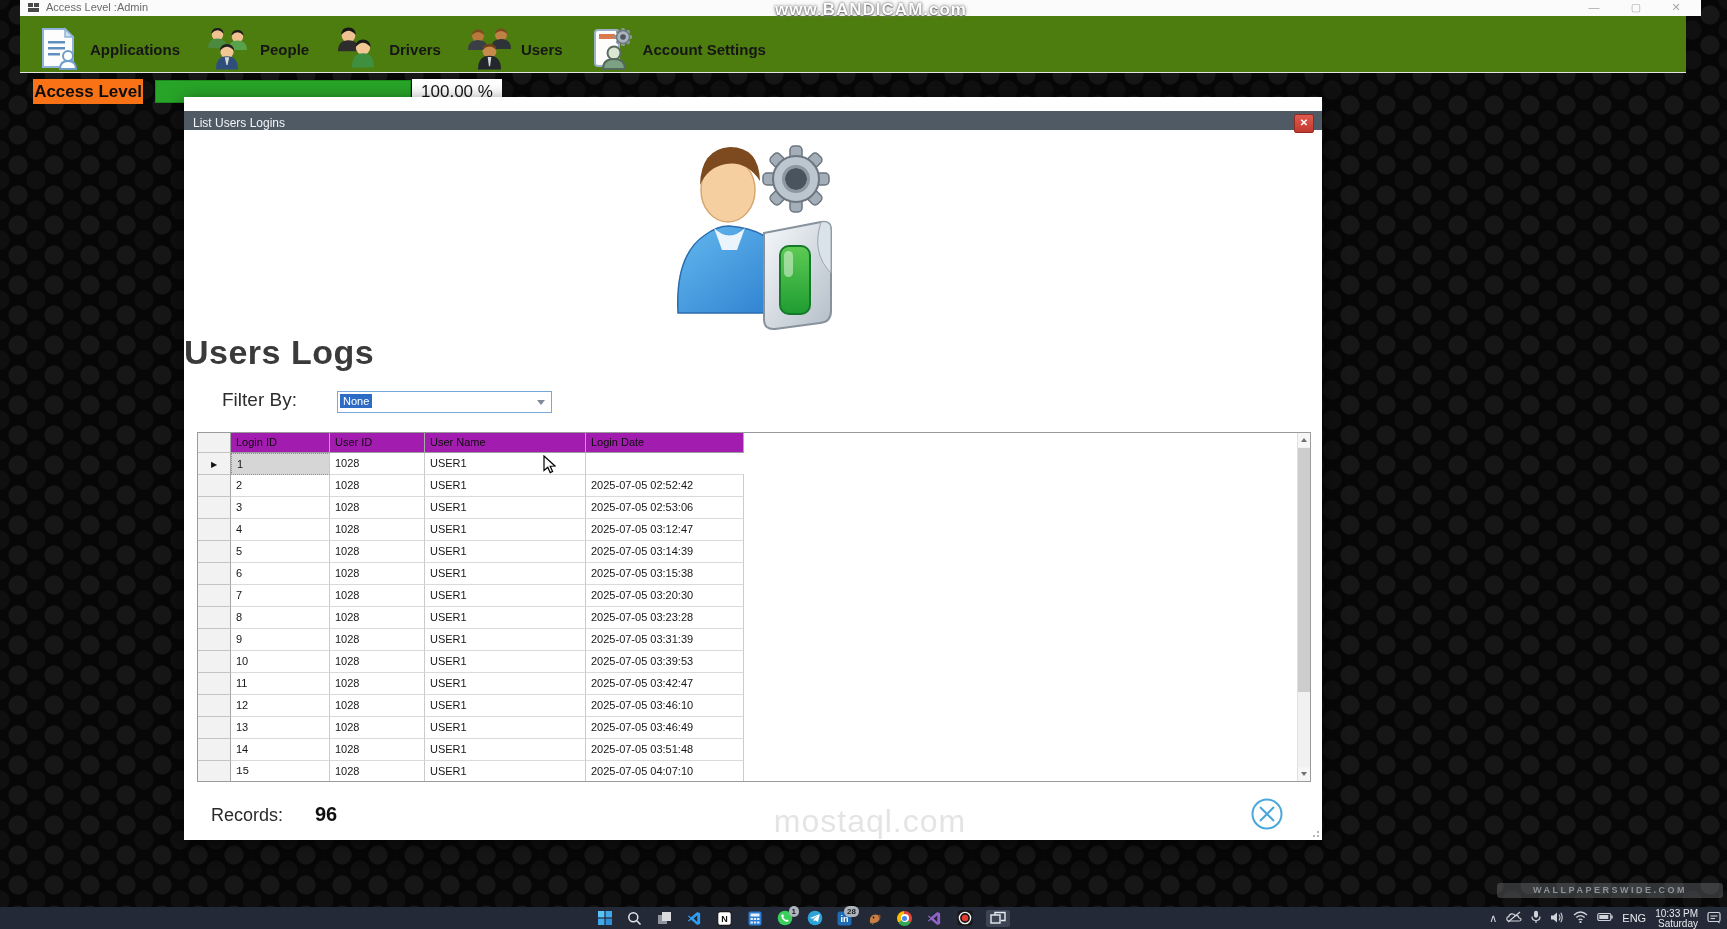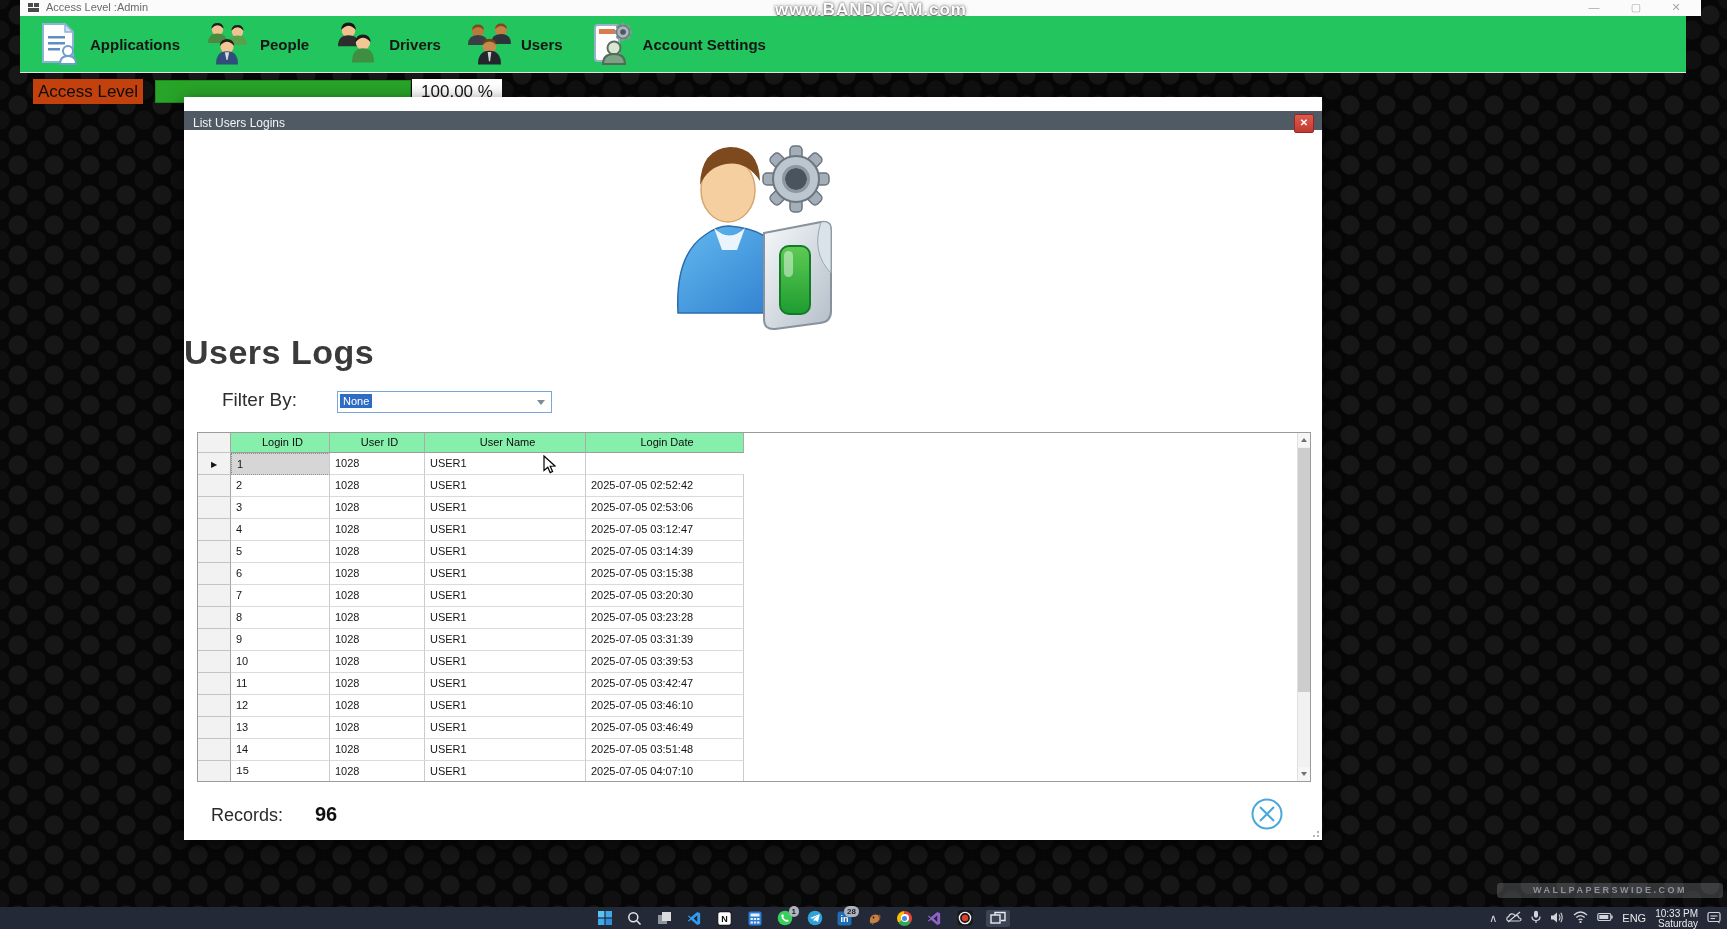--- a/index.html
+++ b/index.html
@@ -14,28 +14,28 @@
   .wallpaper-credit{position:absolute;left:1497px;top:883px;width:226px;height:15px;
     background:rgba(160,165,172,.28);border-radius:3px;color:#8d939b;font-size:9px;
     letter-spacing:2.5px;text-align:center;line-height:15px;font-weight:bold;}
   
   .titlebar{position:absolute;left:20px;top:0;width:1681px;height:16px;background:#fbfbfb;}
   .titlebar .appico{position:absolute;left:8px;top:3px;width:11px;height:10px;}
   .titlebar .appico i{position:absolute;background:#4a4a4a;}
   .titlebar .title{position:absolute;left:26px;top:1px;font-size:11px;color:#6a6a6a;}
   .winctl{position:absolute;top:0;width:30px;height:15px;text-align:center;font-size:11px;
           color:#a8a8a8;line-height:15px;}
-  .toolbar{position:absolute;left:20px;top:16px;width:1666px;height:57px;background:#22c55e;
-           border-bottom:1px solid #e3e3df;display:flex;align-items:center;padding-left:16px;box-sizing:border-box;}
+  .toolbar{position:absolute;left:20px;top:16px;width:1666px;height:57px;background:#4d7c0f;
+           border-bottom:1px solid #e3e3df;display:flex;align-items:flex-end;padding-left:16px;box-sizing:border-box;}
   .tb-item{display:flex;align-items:center;margin-right:26px;cursor:default;}
   .tb-item .tb-ico{width:46px;height:46px;margin-right:8px;display:flex;align-items:center;justify-content:center;}
   .tb-item .tb-label{font-size:15px;font-weight:600;color:#161616;white-space:nowrap;}
   
-  .al-label{position:absolute;left:33px;top:79px;width:110px;height:25px;background:#c2410c;
-            color:#0d0d0d;font-size:17px;font-weight:normal;text-align:center;line-height:25px;}
+  .al-label{position:absolute;left:33px;top:79px;width:110px;height:25px;background:#f97316;
+            color:#0d0d0d;font-size:17px;font-weight:bold;text-align:center;line-height:25px;}
   .al-bar{position:absolute;left:155px;top:80px;width:256px;height:23px;background:#28a428;
           border:1px solid #1d8a1d;box-sizing:border-box;}
   .al-pct{position:absolute;left:412px;top:79px;width:90px;height:25px;background:#fff;
           color:#141414;font-size:17px;line-height:25px;text-align:center;}
   
   .dialog{position:absolute;left:184px;top:97px;width:1138px;height:743px;background:#fff;
           box-shadow:0 4px 16px rgba(0,0,0,.55);}
   .dlg-titlebar{position:absolute;left:0;top:14px;right:0;height:19px;background:#4f5a65;}
   .dlg-title{position:absolute;left:9px;top:0;font-size:12px;color:#f3f5f7;line-height:25px;}
   .dlg-close{position:absolute;right:8px;top:3px;width:20px;height:19px;border-radius:2px;
@@ -51,22 +51,22 @@
               padding:1px 3px;}
   .combo .chev{position:absolute;right:6px;top:8px;width:0;height:0;border-left:4px solid transparent;
                border-right:4px solid transparent;border-top:5px solid #7d8a97;}
   
   .grid{position:absolute;left:13px;top:335px;width:1114px;height:350px;background:#fff;
         border:1px solid #9b9b9b;box-sizing:border-box;overflow:hidden;}
   .grid-row{display:flex;height:22px;}
   .grid-row.header{height:20px;}
   .cell{box-sizing:border-box;font-size:11px;color:#161616;padding-left:5px;line-height:21px;
         border-right:1px solid #cbcbcb;border-bottom:1px solid #dadada;overflow:hidden;white-space:nowrap;}
-  .header .cell{background:#86efac;border-right:1px solid #ababab;border-bottom:1px solid #9c9c9c;
-        line-height:19px;color:#0d0d0d;text-align:center;}
+  .header .cell{background:#a21caf;border-right:1px solid #ababab;border-bottom:1px solid #9c9c9c;
+        line-height:19px;color:#0d0d0d;}
   .cell.stub{background:#f2f2f2;border-right:1px solid #a5a5a5;border-bottom:1px solid #c4c4c4;
         padding:0;text-align:center;}
   .rowarrow{font-size:8px;color:#111;line-height:22px;}
   .cell.current-cell{background:#d6d6d6;border:1px dotted #8a8a8a;border-right:1px solid #cbcbcb;}
   .vscroll{position:absolute;right:0;top:0;width:13px;height:348px;background:#f1f1f1;
            border-left:1px solid #e0e0e0;box-sizing:border-box;}
   .sb-btn{position:absolute;left:0;width:12px;height:14px;background:#f6f6f6;}
   .sb-btn::after{content:"";position:absolute;left:3px;border-left:3px solid transparent;
                  border-right:3px solid transparent;}
   .sb-btn.up{top:0;} .sb-btn.up::after{top:5px;border-bottom:4px solid #6f6f6f;}
@@ -416,20 +416,21 @@
       </svg>
     </div>
     <div class="resize-grip" data-interactable="true">
       <i style="right:0;bottom:0;"></i>
         <i style="right:4px;bottom:0;"></i>
         <i style="right:0;bottom:4px;"></i>
     </div>
   </div>
 
   <div class="mostaql" data-interactable="false">
+    <div class="dom" data-interactable="false">mostaql.com</div>
   </div>
 
   <div class="cursor" data-interactable="false">
     <svg width="13" height="19" viewBox="0 0 13 19">
         <path d="M1,1 L1,15.5 L4.8,12.2 L7.2,17.6 L9.6,16.5 L7.2,11.2 L12,11 Z" fill="#fff" stroke="#000" stroke-width="1.2"></path>
       </svg>
   </div>
 
   <div class="taskbar" data-interactable="false" style="background: rgb(35, 41, 54);">
     <div class="tb-icons" data-interactable="false">

